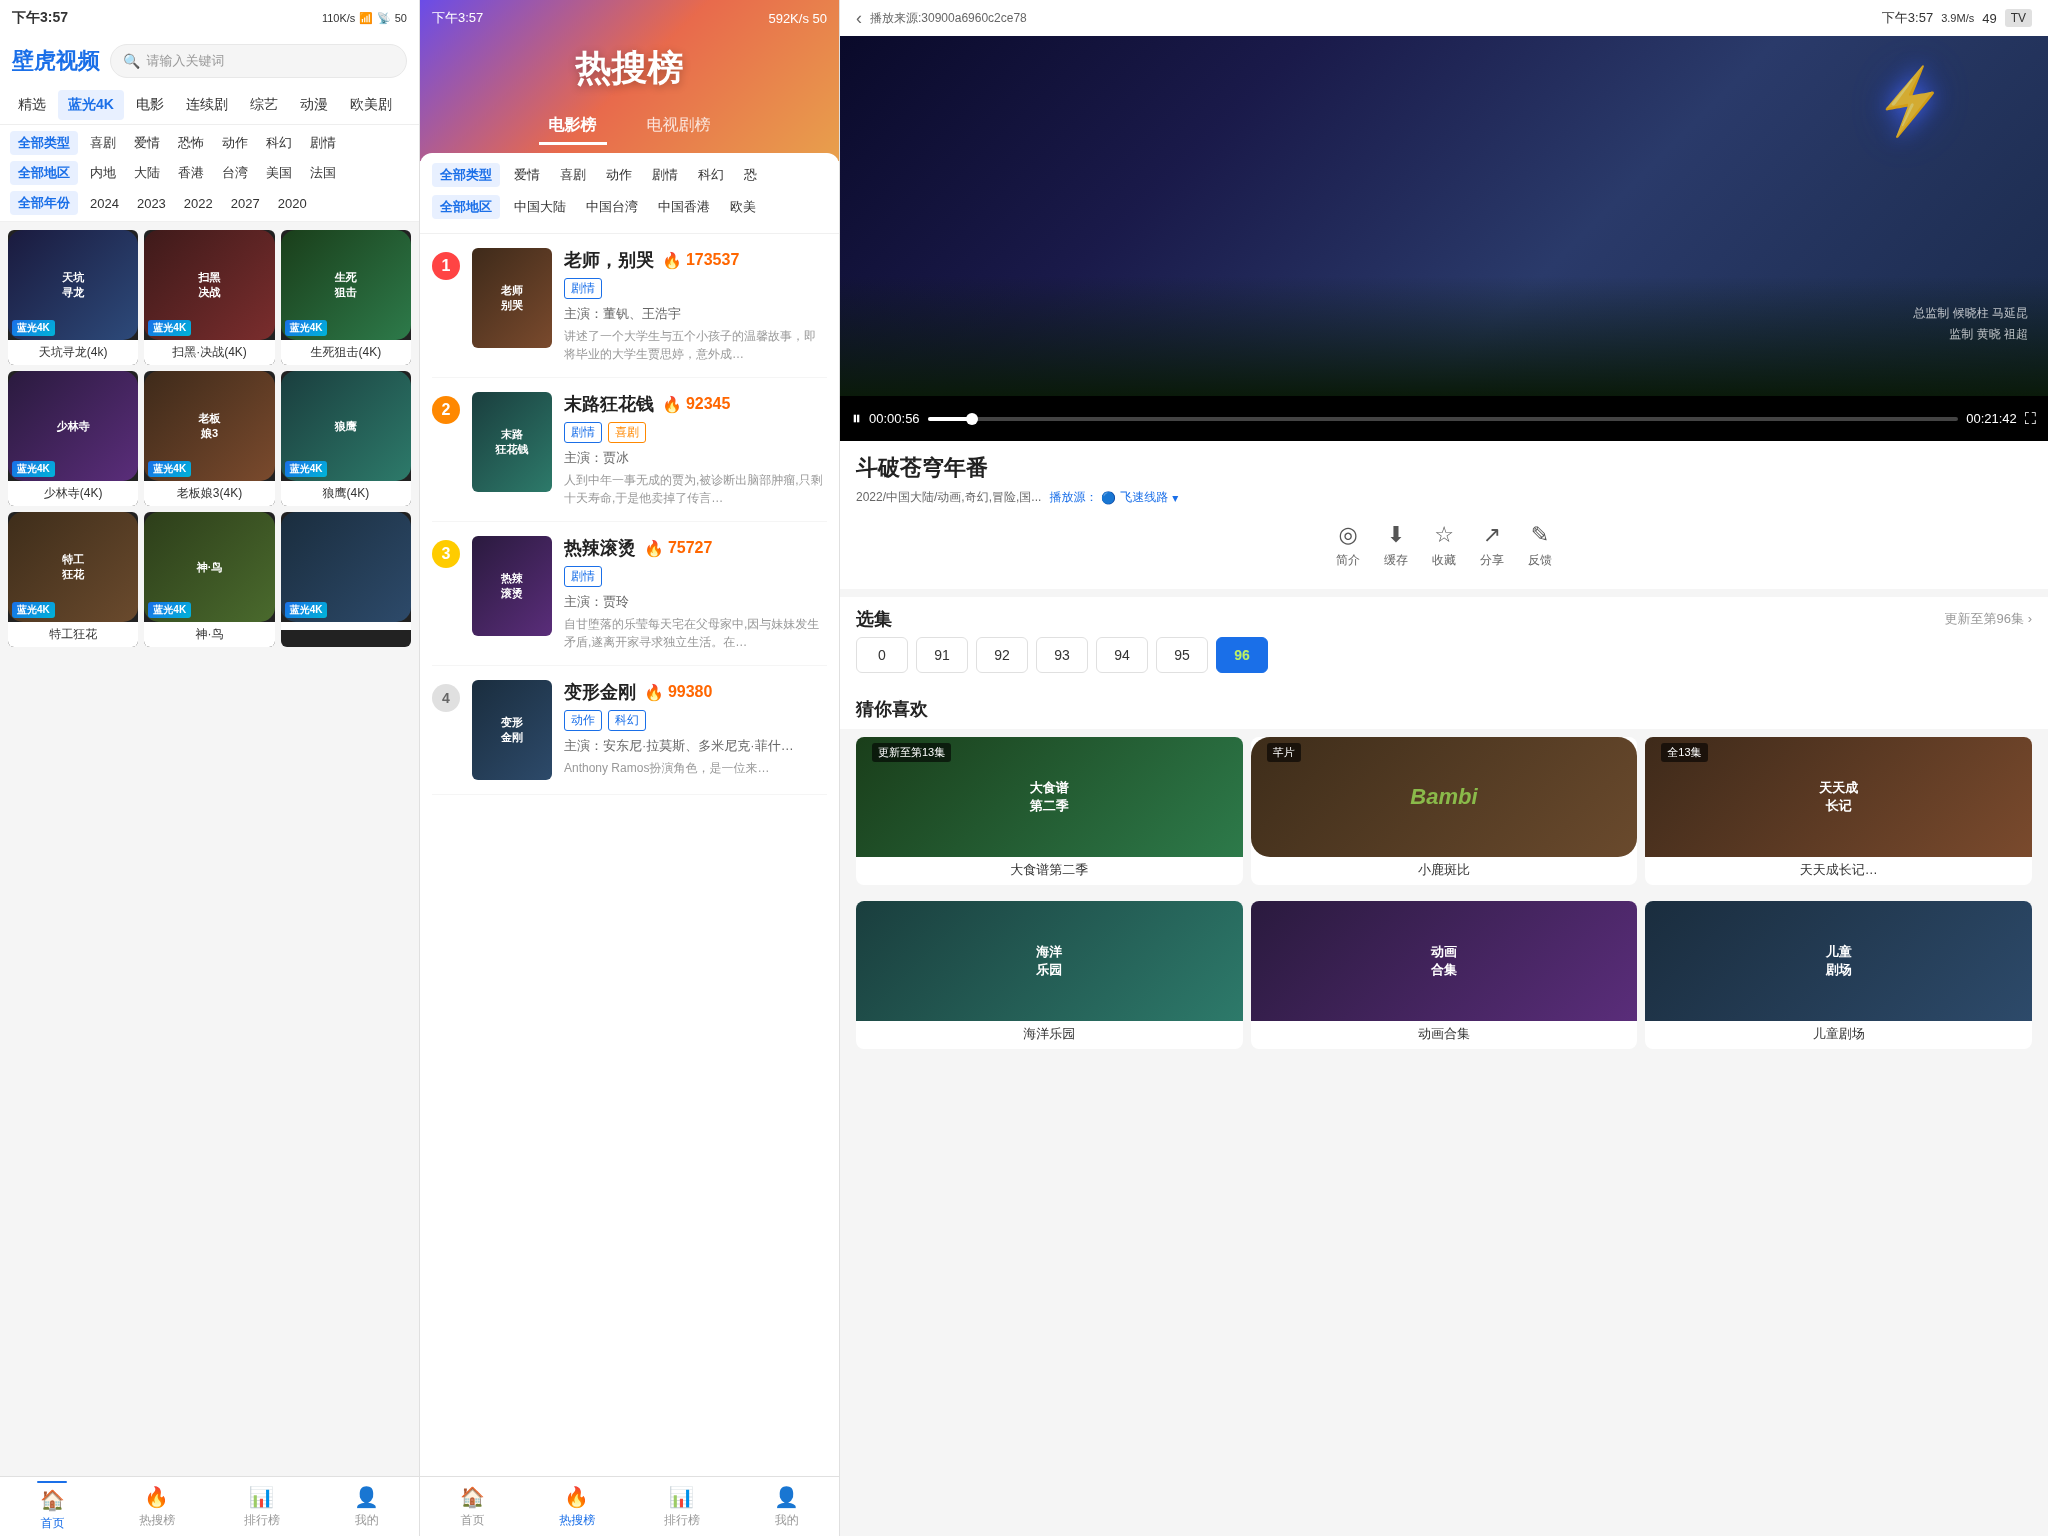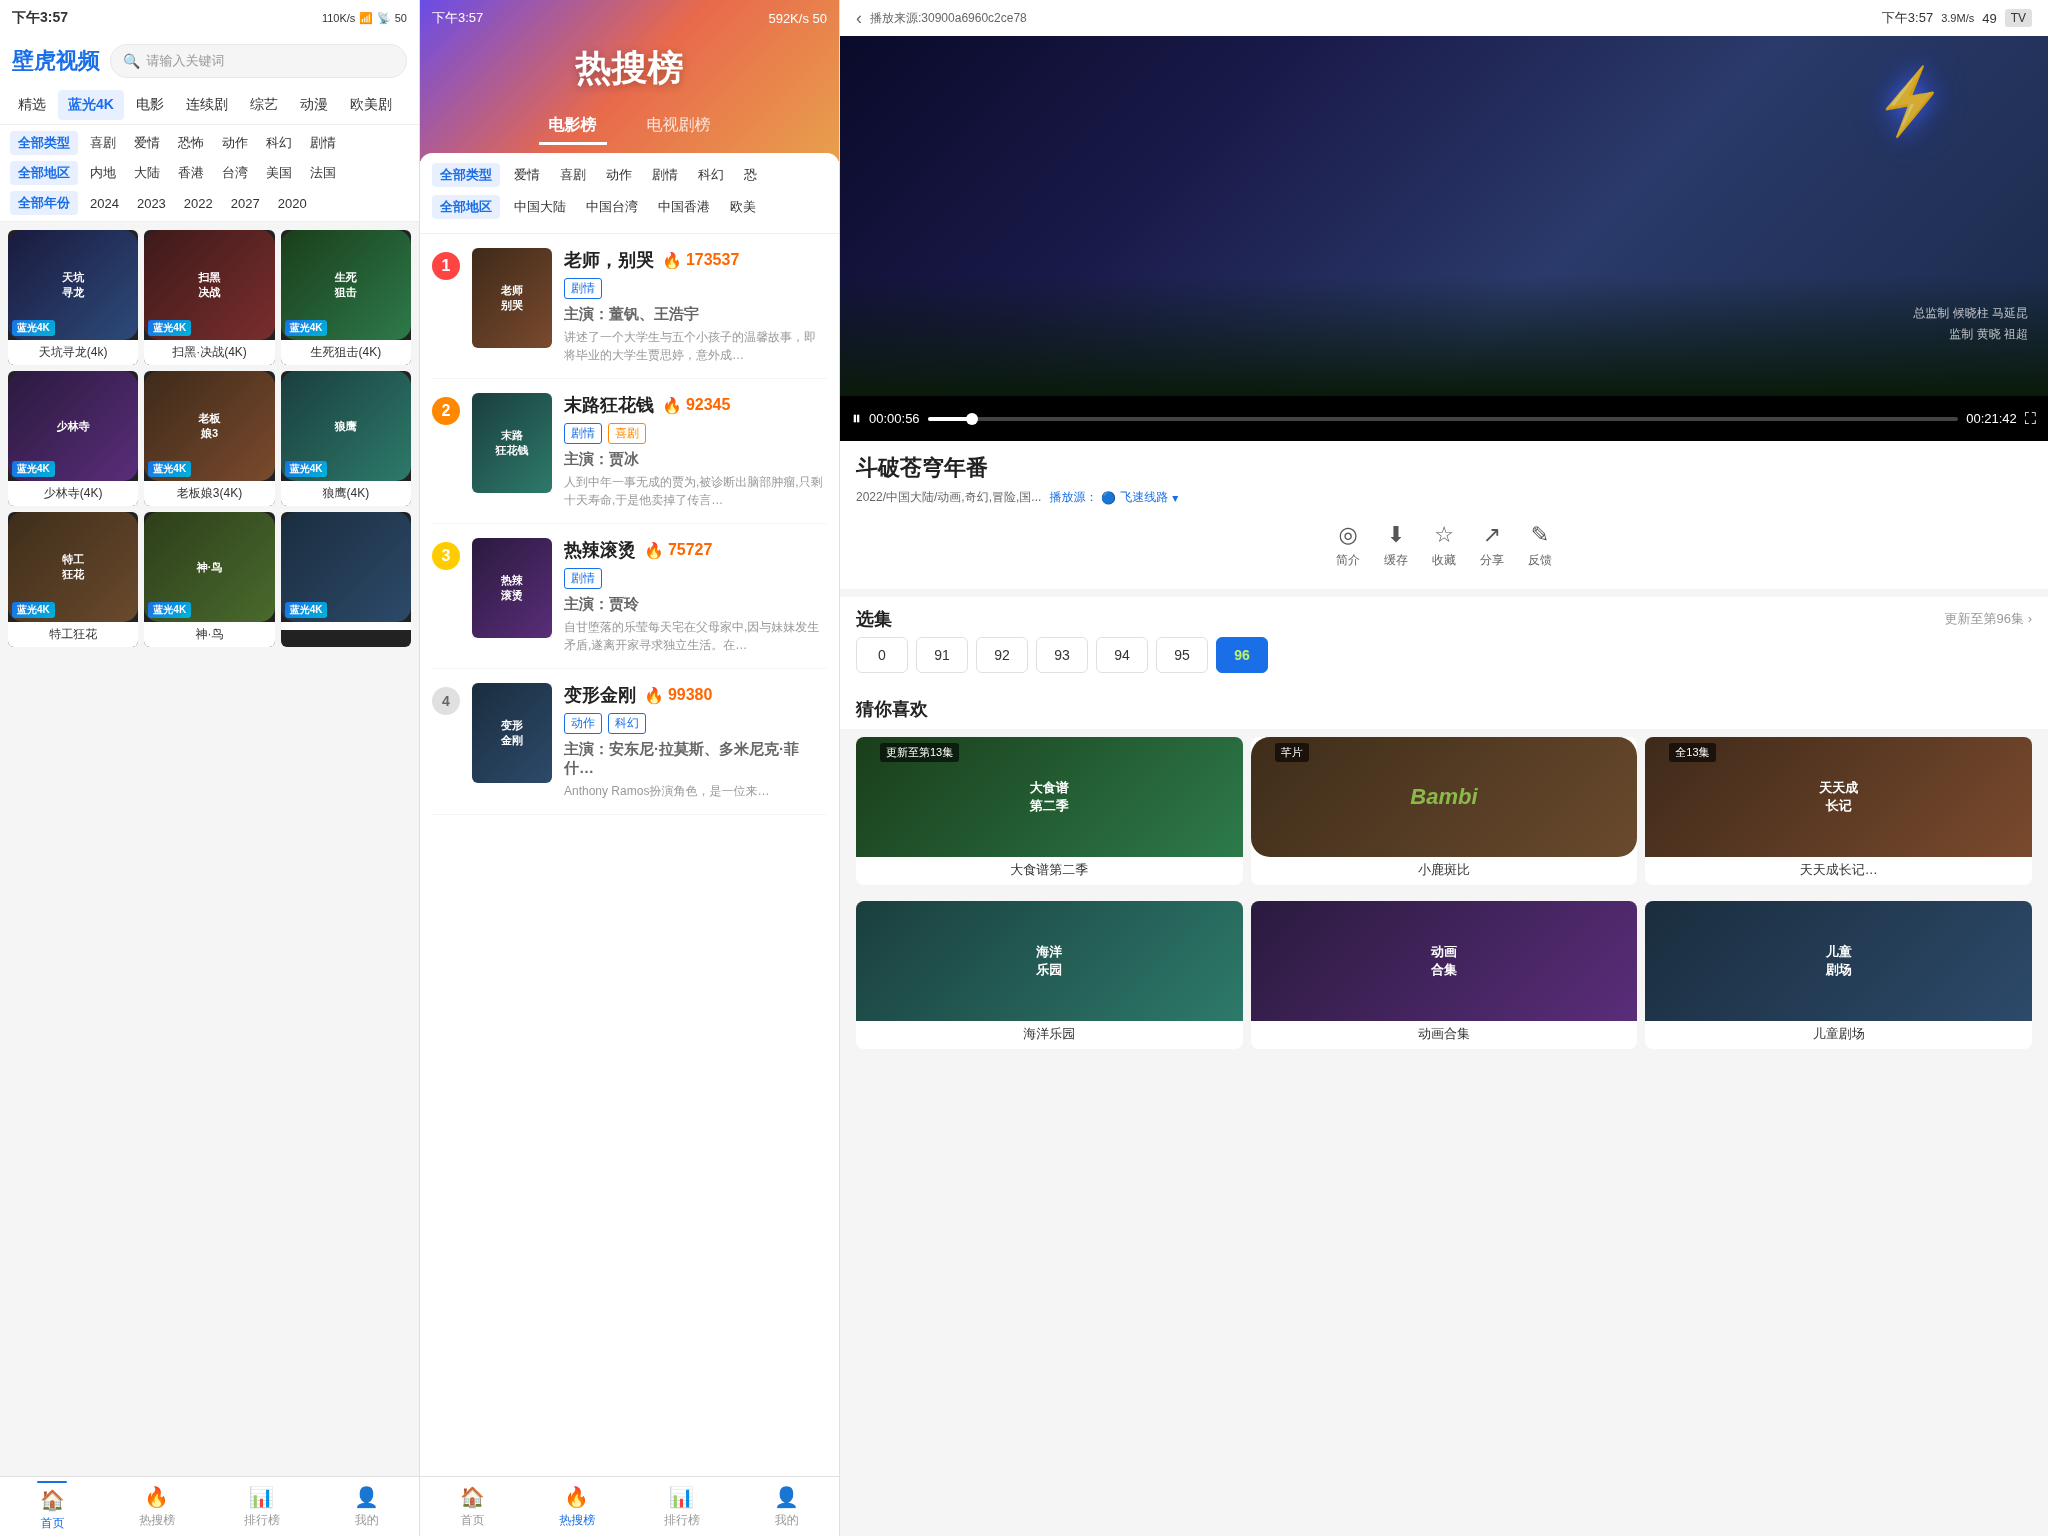--- a/index.html
+++ b/index.html
@@ -365,24 +365,23 @@
     }
     .hot-tag {
       border: 1px solid #1a6fe8;
       color: #1a6fe8;
       font-size: 12px;
       padding: 1px 6px;
       border-radius: 3px;
     }
     .hot-tag.orange { border-color: #ff8800; color: #ff8800; }
     .hot-cast {
-      font-size: 15px;
+      font-size: 13px;
       color: #666;
       margin-bottom: 4px;
-      font-weight: bold;
     }
     .hot-desc {
       font-size: 12px;
       color: #999;
       line-height: 1.5;
       overflow: hidden;
       display: -webkit-box;
       -webkit-line-clamp: 2;
       -webkit-box-orient: vertical;
     }
@@ -624,21 +623,21 @@
       align-items: center;
       justify-content: center;
       font-size: 13px;
       color: #fff;
       font-weight: 600;
       text-align: center;
     }
     .rec-badge {
       position: absolute;
       top: 6px;
-      left: 24px;
+      left: 16px;
       background: rgba(0,0,0,0.6);
       color: #fff;
       font-size: 11px;
       padding: 2px 6px;
       border-radius: 3px;
     }
     .rec-title {
       font-size: 13px;
       color: #333;
       padding: 4px 6px 6px 6px;

